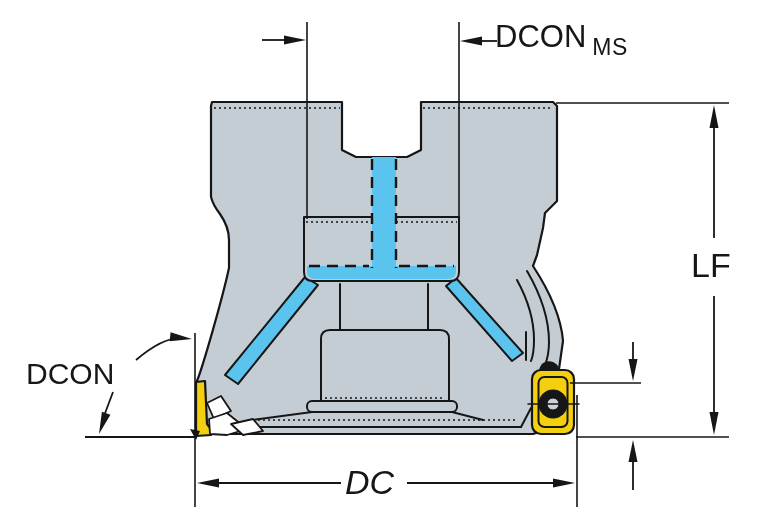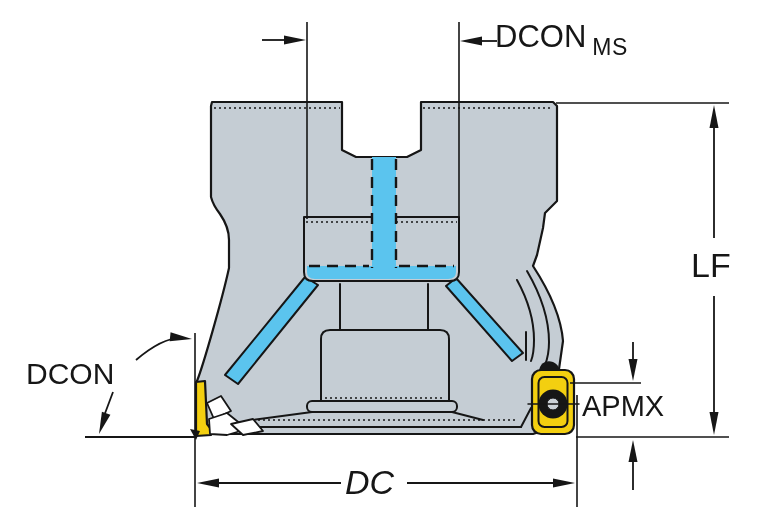--- a/index.html
+++ b/index.html
@@ -147,14 +147,13 @@
       <path class="arrowhead" transform="translate(99,434) rotate(109)" d="M 0,0 L -22,-4.5 L -22,4.5 Z"></path>
     </g>
   </svg>
 
   <div class="label lbl-dcon">
     <span>DCON</span><span class="sub">MS</span>
   </div>
   <div class="label lbl-lf">LF</div>
   <div class="label lbl-kapr">DCON</div>
   <div class="label lbl-dc">DC</div>
-  <div class="label lbl-apmx">APMX</div>
 </div>
 
 </body></html>

